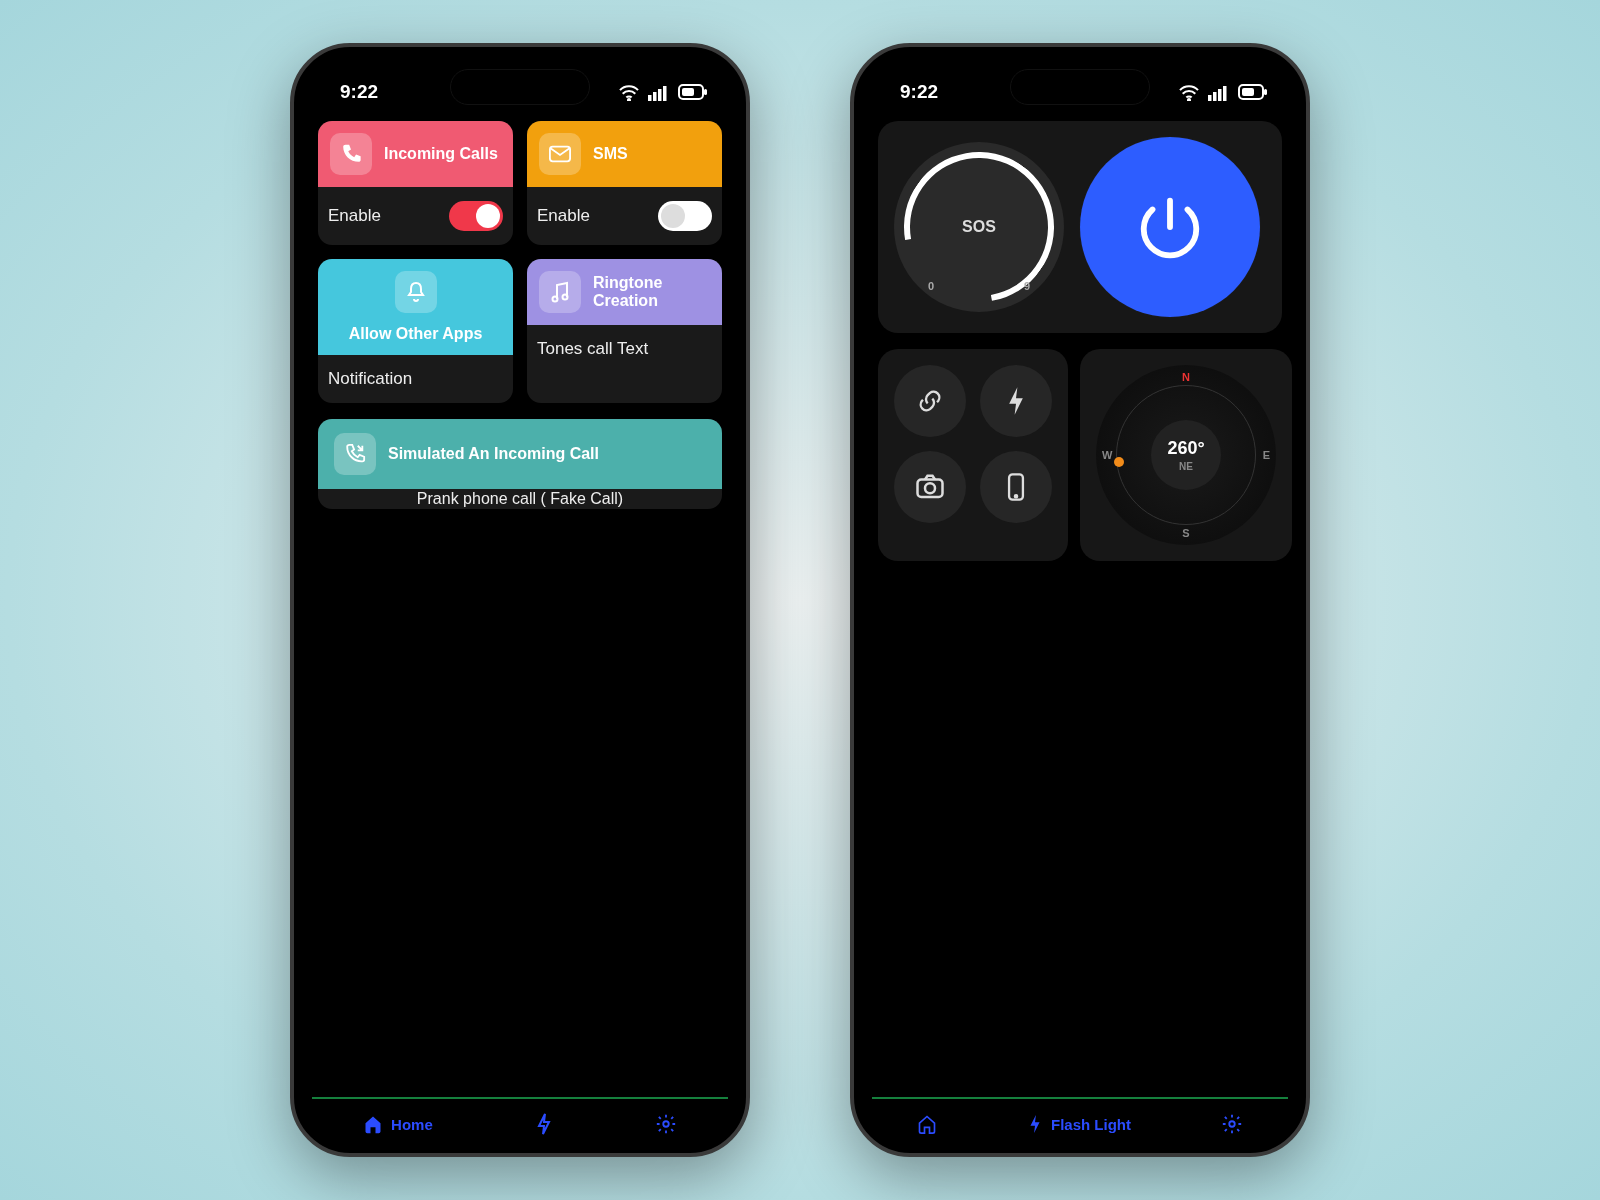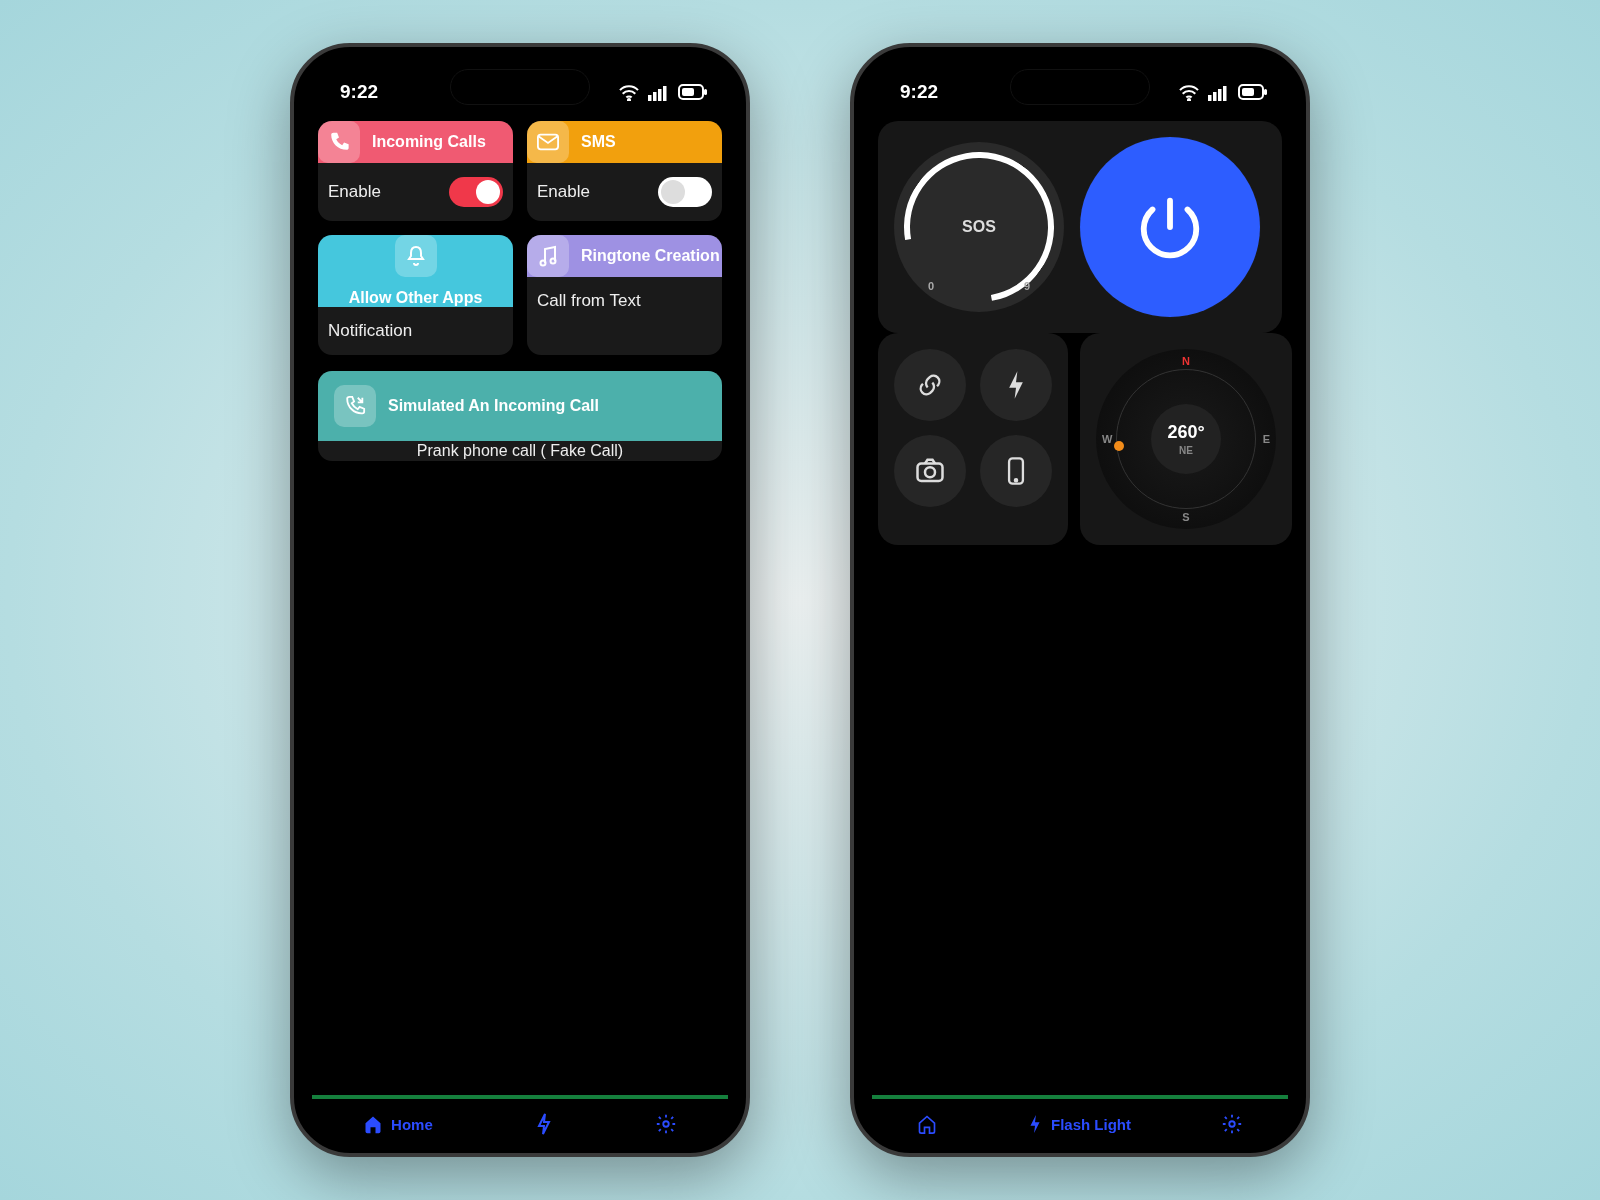--- a/index.html
+++ b/index.html
@@ -64,21 +64,21 @@
 
   .card {
     background: #1a1a1a;
     border-radius: 14px;
     overflow: hidden;
   }
   .card-header {
     display: flex;
     align-items: center;
     gap: 12px;
-    padding: 0;
+    padding: 12px;
     color: #fff;
     font-weight: 600;
     font-size: 16px;
   }
   .hdr-red    { background: #f05a72; }
   .hdr-orange { background: #f2a00d; }
   .hdr-cyan   { background: #45c7dd; flex-direction: column; }
   .hdr-purple { background: #9e91e3; }
   .hdr-teal   { background: #4cb0ab; }
 
@@ -110,37 +110,38 @@
   .toggle.on .knob { right: 3px; }
   .toggle.off { background: #fff; }
   .toggle.off .knob { left: 3px; background: #ddd; }
 
   .wide-card { margin-top: 16px; background: #1a1a1a; border-radius: 14px; overflow:hidden;}
   .wide-body { padding: 1px; color:#eee; text-align:center; font-size:16px;}
 
   .bottom-nav {
     position: absolute;
     bottom: 18px; left: 18px; right: 18px;
-    border-top: 4px solid #15803d;
+    border-top: 2px solid #15803d;
     padding-top: 14px;
     display: flex;
     justify-content: space-around;
     align-items: center;
     color: #2b4cff;
   }
   .nav-item { display:flex; align-items:center; gap:8px; font-size:15px; font-weight:600;}
 
   
   .widget-panel {
     background: #171717;
     border-radius: 20px;
     padding: 16px;
     display: flex;
     gap: 16px;
     align-items: center;
+    margin-bottom: 16px;
   }
   .sos-dial {
     width: 170px; height: 170px;
     background: #2a2a2a;
     border-radius: 50%;
     position: relative;
     display:flex; align-items:center; justify-content:center;
     color:#ddd; font-size:16px; font-weight:600;
   }
   .sos-arc {
@@ -296,21 +297,21 @@
           <div class="ic-box">
             <svg width="20" height="22" viewBox="0 0 20 22" fill="none" stroke="#fff" stroke-width="2">
                 <path d="M7 18V4l10-2v14"></path>
                 <circle cx="5" cy="18" r="2.5"></circle>
                 <circle cx="15" cy="16" r="2.5"></circle>
               </svg>
           </div>
           <span>Ringtone Creation</span>
         </div>
         <div class="card-body">
-          <span>Call from Text</span>
+          <span>Tones call Text</span>
         </div>
       </div>
     </div>
 
     <div class="wide-card">
       <div class="card-header hdr-teal" style="padding:14px 16px;">
         <div class="ic-box">
           <svg width="22" height="22" viewBox="0 0 24 24" fill="none" stroke="#fff" stroke-width="2">
               <path d="M6 2h3l2 5-2.5 2c1.5 3 3.5 5 6.5 6.5l2-2.5 5 2v3c0 1-1 2-2 2C11 20.5 3.5 13 3.5 4c0-1 1-2 2.5-2z"></path>
               <path d="M15 3l5 5M20 3v5h-5"></path>

